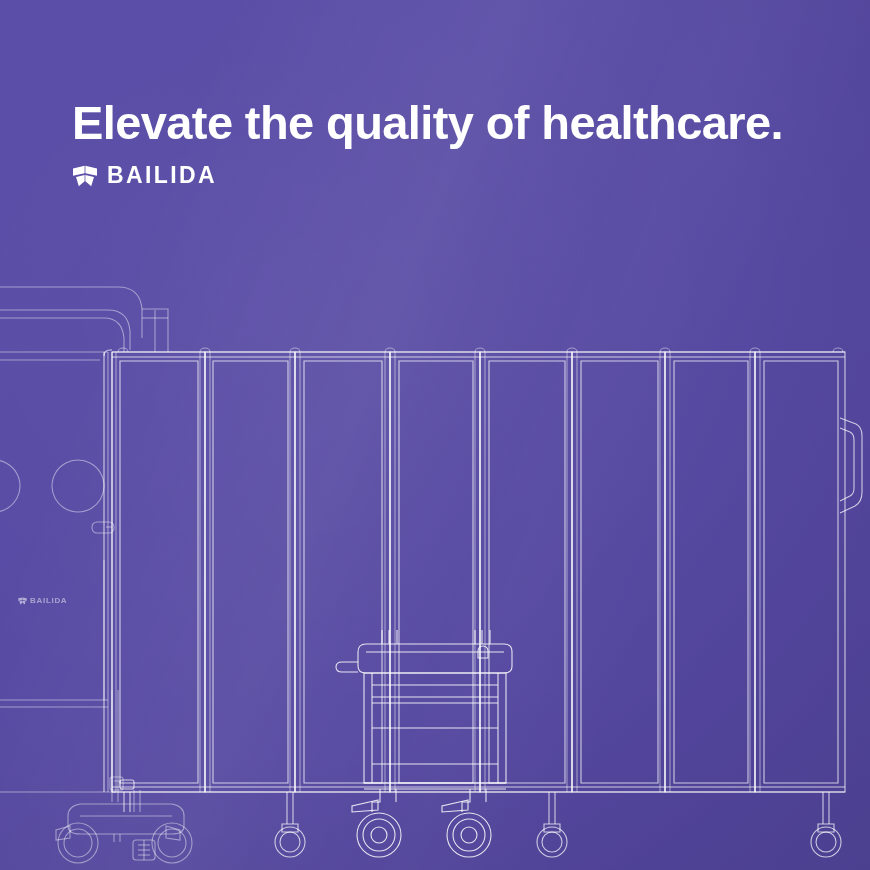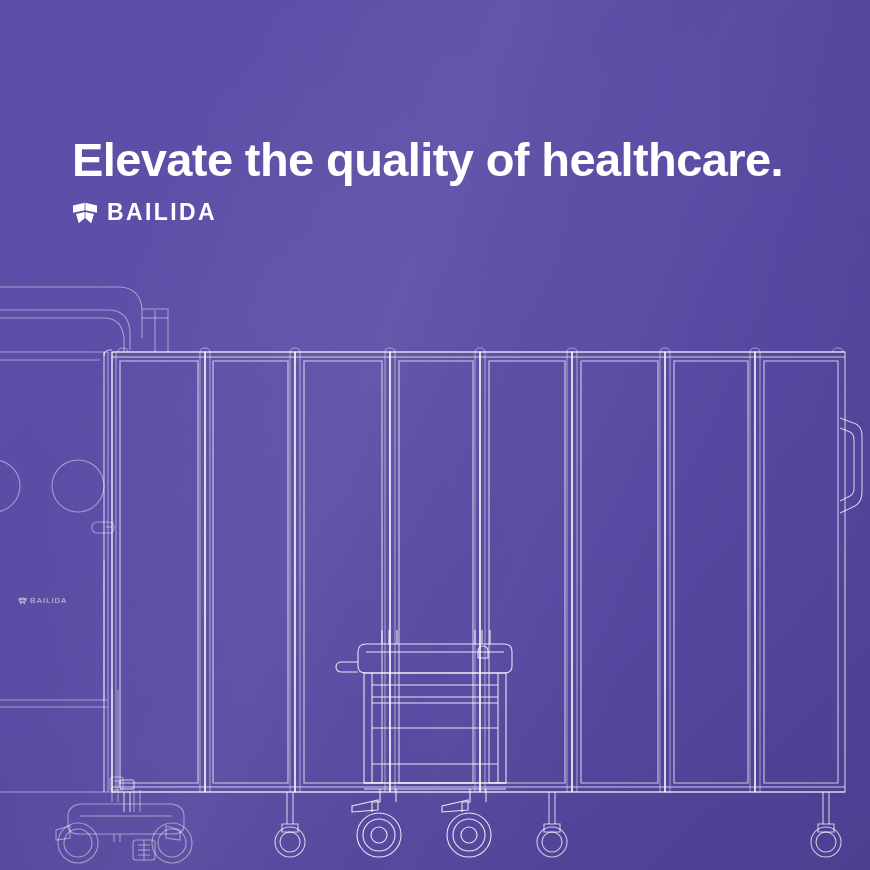--- a/index.html
+++ b/index.html
@@ -75,21 +75,20 @@
   }
   .ln-strong path, .ln-strong line, .ln-strong rect, .ln-strong circle, .ln-strong polyline {
     stroke: rgba(255,255,255,0.85);
   }
   
   .headline-block {
     position: absolute;
     left: 72px;
     top: 98px;
     z-index: 5;
-    margin-top: 37px;
   }
   .headline {
     margin: 0;
     color: #FFFFFF;
     font-size: 47px;
     line-height: 1.05;
     font-weight: 700;
     letter-spacing: -0.6px;
     white-space: nowrap;
     font-family: "Liberation Sans", sans-serif;

